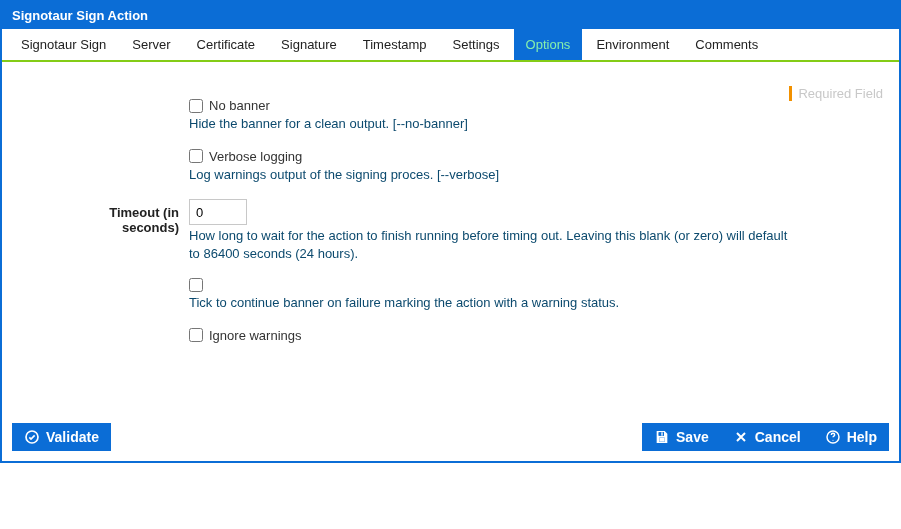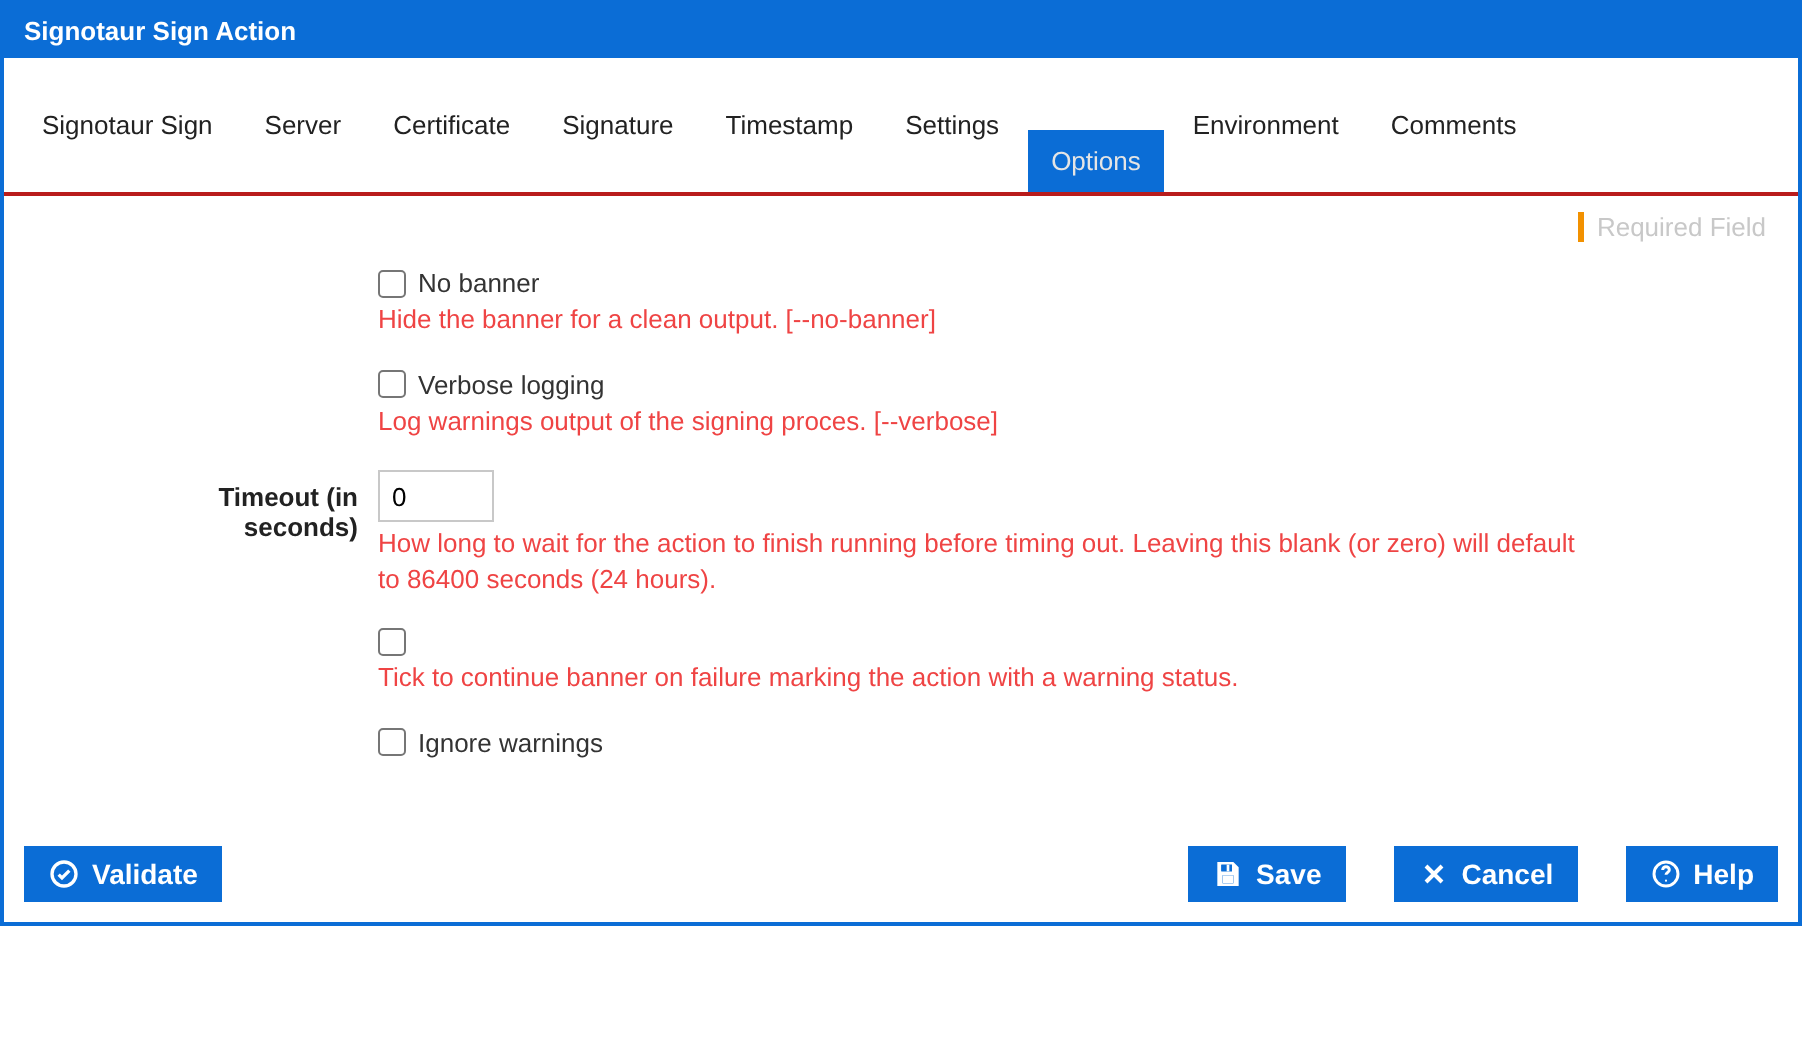--- a/index.html
+++ b/index.html
@@ -10,42 +10,42 @@
     background: #fff;
     position: relative;
     display: flex; flex-direction: column;
   }
   .title-bar {
     background: #0b6dd6; color: #fff;
     padding: 6px 10px; font-weight: 600; font-size: 13px;
   }
   .tabs {
     display: flex; align-items: stretch;
-    border-bottom: 2px solid #b91c1c;
+    border-bottom: 2px solid #84cc16;
     background: #fff;
     padding: 0 6px;
   }
   .tab {
     padding: 8px 12px;
     color: #222;
     cursor: pointer;
     font-size: 13px;
     border: none;
     background: transparent;
     margin: 0 1px;
   }
   .tab.selected {
-    background: #0b6dd6; color: #e5e5e5; margin-top: 36px;
+    background: #0b6dd6; color: #86efac;
   }
   .content {
     flex: 1; position: relative; padding: 10px 12px 0 12px;
     overflow: hidden;
   }
   .required-field {
-    position: absolute; top: 8px; right: 16px;
+    position: absolute; top: 24px; right: 16px;
     color: #c8c8c8; font-size: 13px;
     border-left: 3px solid #f29100;
     padding-left: 6px;
   }
   .form {
     margin-top: 26px;
     margin-left: 40px;
     max-width: 740px;
   }
   .row {
@@ -64,42 +64,42 @@
   .row .field-col {
     flex: 1;
   }
   .checkbox-line {
     display: flex; align-items: center;
     gap: 6px;
     font-size: 13px;
     padding-top: 0;
   }
   .desc {
-    color: #ef4444;
+    color: #0c4a6e;
     font-size: 13px;
     margin-top: 2px;
     margin-bottom: 12px;
     line-height: 1.35;
   }
   input[type="checkbox"] {
     width: 14px; height: 14px;
     accent-color: #0b6dd6;
     margin: 0;
   }
   .text-input {
     border: 1px solid #c8c8c8;
     padding: 4px 6px;
     font-size: 13px;
     width: 58px;
     height: 26px;
   }
   .footer {
     display: flex; align-items: center;
     padding: 8px 10px 10px 10px;
-    gap: 24px;
+    gap: 0;
   }
   .footer .spacer { flex: 1; }
   .btn {
     background: #0b6dd6; color: #fff;
     border: none;
     padding: 6px 12px;
     font-size: 14px;
     font-weight: 600;
     display: inline-flex; align-items: center; gap: 6px;
     cursor: pointer;

